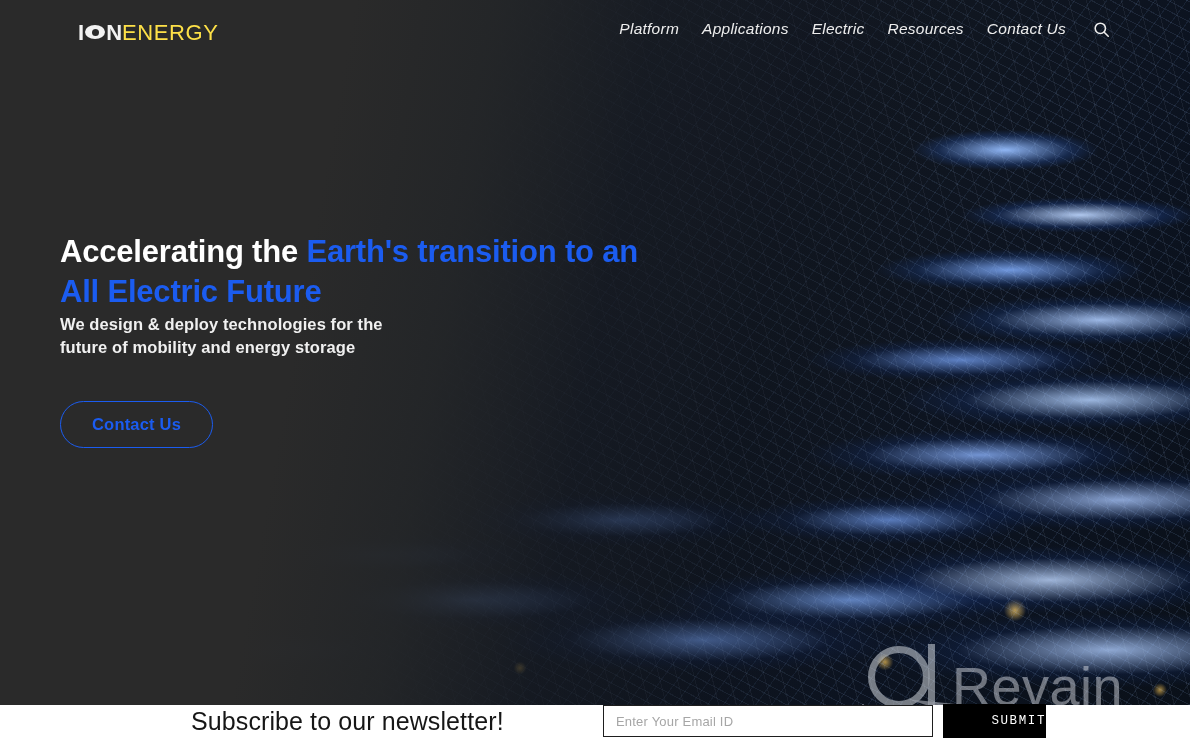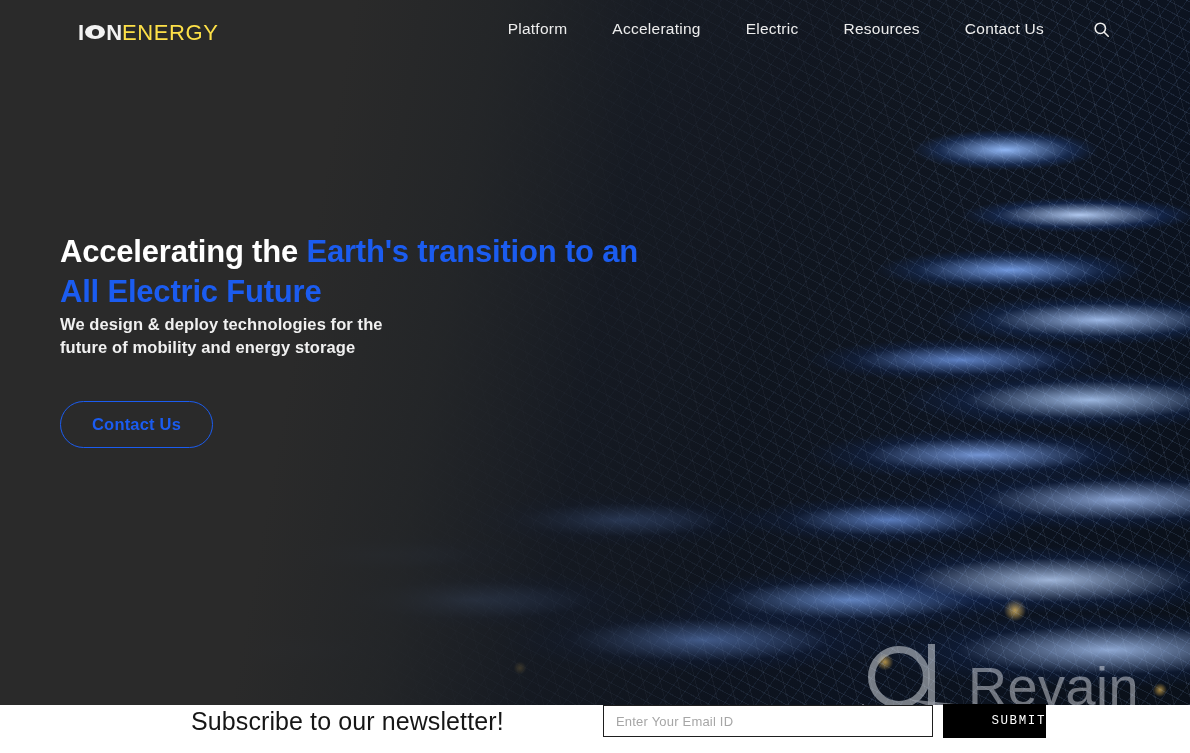--- a/index.html
+++ b/index.html
@@ -107,21 +107,21 @@
     position:absolute; left:50%; top:50%;
     width:7px; height:7px;
     margin:-3.5px 0 0 -3.5px;
     background:#2a2a2a; border-radius:50%;
   }
   .logo .n-mark { color:#f2f2f2; font-weight:bold; letter-spacing:0; }
   .logo .energy { color:#fde047; font-weight:300; letter-spacing:.6px; }
 
   .nav {
     position:absolute; right:78px; top:18px;
-    display:flex; align-items:center; gap:45px;
+    display:flex; align-items:center; gap:23px;font-style:italic;
   }
   .nav-item {
     color:#ededed;
     font-size:15.5px;
     letter-spacing:.25px;
     text-decoration:none;
     white-space:nowrap;
     cursor:pointer;
     font-weight:400;
   }
@@ -200,21 +200,20 @@
     border:2px solid rgba(228,232,238,.55);
     border-top:none;
   }
   .wm-text {
     font-size:54px;
     line-height:1;
     color:rgba(226,230,236,.74);
     letter-spacing:.5px;
     font-weight:400;
     transform:translateY(6px);
-    margin-left:16px;
   }
 
   
   .newsletter {
     position:absolute;
     left:0; top:705px;
     width:1190px; height:32px;
     background:#ffffff;
     display:flex; align-items:center;
     z-index:10;
@@ -267,21 +266,21 @@
 
       <div class="logo">
         <span class="i-mark">I</span>
         <span class="o-mark"></span>
         <span class="n-mark">N</span>
         <span class="energy">ENERGY</span>
       </div>
 
       <div class="nav">
         <a class="nav-item" href="#">Platform</a>
-        <a class="nav-item" href="#">Accelerating</a>
+        <a class="nav-item" href="#">Applications</a>
         <a class="nav-item" href="#">Electric</a>
         <a class="nav-item" href="#">Resources</a>
         <a class="nav-item" href="#">Contact Us</a>
         <div class="search-btn">
           <svg width="19" height="19" viewBox="0 0 24 24" fill="none" stroke="#ededed" stroke-width="2" stroke-linecap="round">
             <circle cx="10.5" cy="10.5" r="6.5"></circle>
             <line x1="15.4" y1="15.4" x2="20.5" y2="20.5"></line>
           </svg>
         </div>
       </div>

